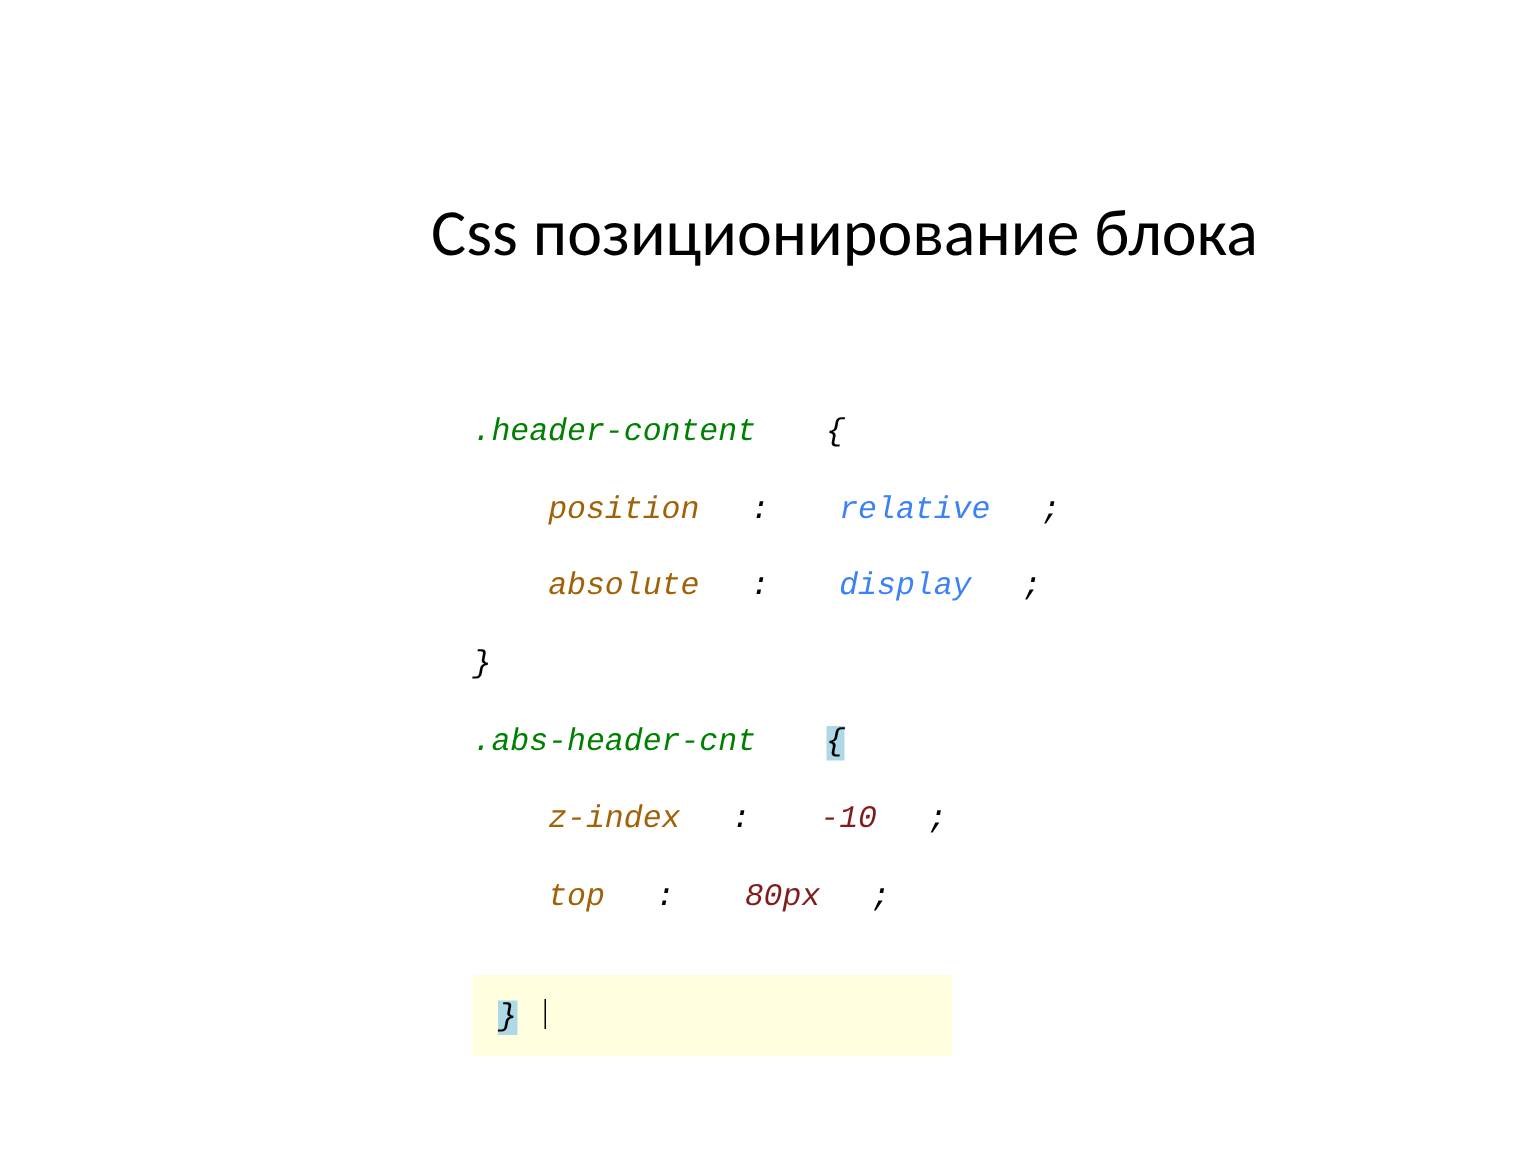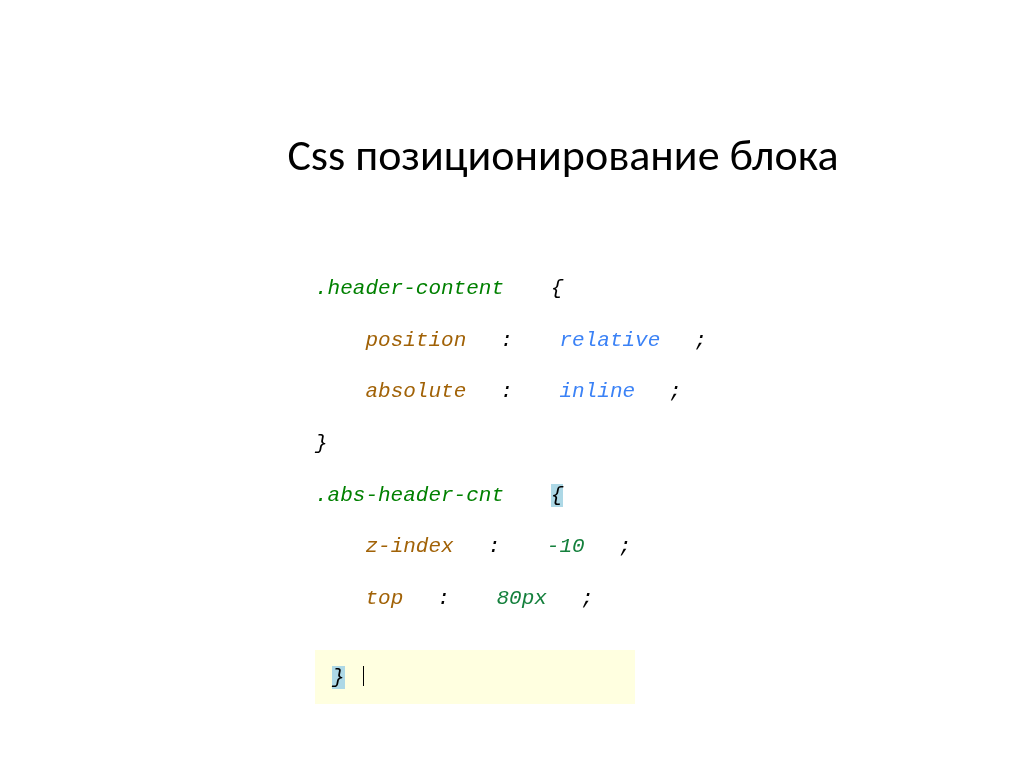--- a/index.html
+++ b/index.html
@@ -27,21 +27,21 @@
       font-family: "Courier New", Courier, monospace;
       font-size: 21px;
       line-height: 1.65;
       position: relative;
     }
     .line { white-space: pre; font-style: italic; }
     .selector { color: #008000; }
     .brace { color: #000000; }
     .property { color: #a16207; }
     .value-ident { color: #3b82f6; }
-    .value-num { color: #15803d; text-align: center; }
+    .value-num { color: #7f1d1d; text-align: center; }
     .semi { color: #000000; }
     .colon { color: #000000; }
     .highlight-segment {
       background: #add8e6;
     }
     .last-line-bg {
       display: inline-block;
       background: #ffffe0;
       width: 320px;
     }
@@ -58,20 +58,20 @@
   </style>
 </head>
 <body>
 
 <div class="slide">
   <h1 class="title">Css позиционирование блока</h1>
 
   <div class="code-block">
     <div class="line"><span class="selector">.header-content</span> <span class="brace">{</span></div>
     <div class="line">    <span class="property">position</span><span class="colon">:</span> <span class="value-ident">relative</span><span class="semi">;</span></div>
-    <div class="line">    <span class="property">absolute</span><span class="colon">:</span> <span class="value-ident">inline</span><span class="semi">;</span></div>
+    <div class="line">    <span class="property">absolute</span><span class="colon">:</span> <span class="value-ident">display</span><span class="semi">;</span></div>
     <div class="line"><span class="brace">}</span></div>
     <div class="line"><span class="selector">.abs-header-cnt</span> <span class="brace highlight-segment">{</span></div>
     <div class="line">    <span class="property">z-index</span><span class="colon">:</span> <span class="value-num">-10</span><span class="semi">;</span></div>
     <div class="line">    <span class="property">top</span><span class="colon">:</span> <span class="value-num">80px</span><span class="semi">;</span></div>
     <div class="line"><span class="last-line-bg"><span class="brace highlight-segment">}</span><span class="cursor"></span></span></div>
   </div>
 </div>
 
 </body></html>

